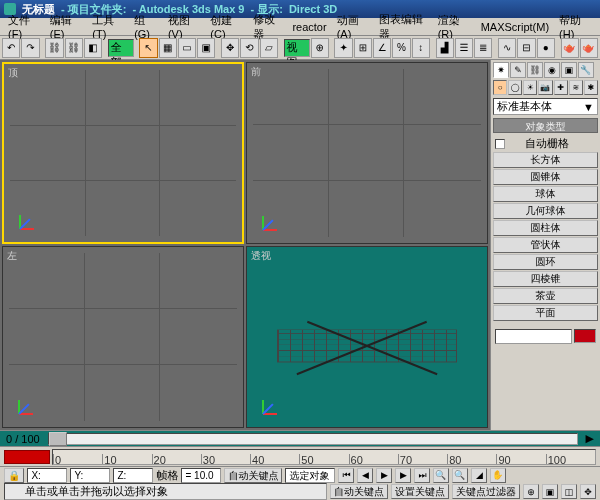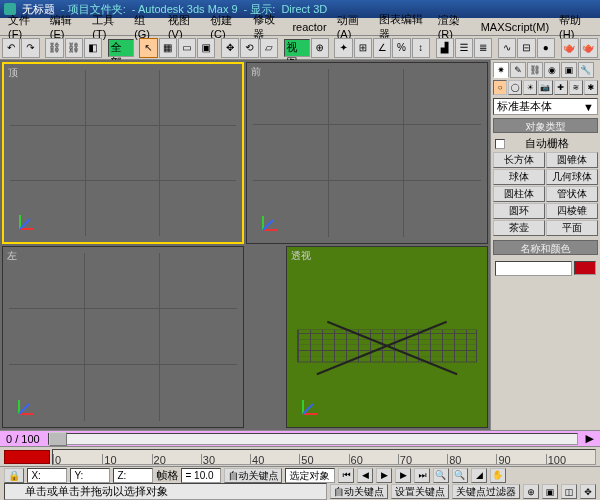--- a/index.html
+++ b/index.html
@@ -1,19 +1,19 @@
 <!DOCTYPE html>
 <html><head>
 <meta charset="utf-8">
 <style>
 * { margin: 0; padding: 0; box-sizing: border-box; font-family: "SimSun", sans-serif; font-size: 11px; }
 body { width: 600px; height: 500px; background: #c0c0c0; overflow: hidden; }
 .titlebar { height: 18px; background: linear-gradient(#2a5ca5,#1a3c7a); color: #fff; display: flex; align-items: center; padding: 0 4px; gap: 6px; }
 .titlebar .icon { width: 12px; height: 12px; background: #3a9; border-radius: 2px; }
-.titlebar .seg { white-space: nowrap; }
+.titlebar .seg { white-space: nowrap; font-weight: bold; }
 .titlebar .cyan { color: #7fe0e0; }
 .menubar { height: 18px; background: #d4d0c8; display: flex; align-items: center; padding: 0 4px; gap: 2px; border-bottom: 1px solid #888; }
 .menubar .mi { padding: 1px 4px; cursor: pointer; }
 .toolbar { height: 24px; background: #d4d0c8; display: flex; align-items: center; padding: 0 2px; gap: 1px; border-bottom: 1px solid #888; }
 .tbtn { width: 20px; height: 20px; border: 1px solid #999; background: #ddd; display: flex; align-items: center; justify-content: center; font-size: 10px; cursor: pointer; }
 .tbtn.on { background: #fc9; border-color: #b60; }
 .tsep { width: 4px; }
 .tcombo { height: 18px; border: 1px inset #999; background: #22c55e; padding: 0 2px; display: flex; align-items: flex-end; flex-direction: column; }
 .tcombo .dd { margin-left: 4px; font-size: 8px; }
 .workspace { display: flex; height: 370px; }
@@ -22,41 +22,41 @@
 .vp.active { border: 2px solid #ffd800; }
 .vp .label { position: absolute; top: 2px; left: 4px; color: #ccc; font-size: 10px; z-index: 2; }
 .vp .grid { position: absolute; inset: 6px; }
 .vp .grid::before, .vp .grid::after { content: ""; position: absolute; background: #555; }
 .vp .gl { position: absolute; background: #555; }
 .vp .axis { position: absolute; left: 16px; bottom: 12px; width: 24px; height: 24px; }
 .vp .axis .ax { position: absolute; width: 14px; height: 2px; left: 0; bottom: 0; transform-origin: left center; }
 .vp .axis .x { background: #e33; }
 .vp .axis .y { background: #3c3; transform: rotate(-90deg); }
 .vp .axis .z { background: #36f; transform: rotate(-45deg); }
-.persp { background: #4d7c0f; margin-left: 40px; }
+.persp { background: #0f766e; }
 .persp .pgrid { position: absolute; left: 50%; top: 55%; width: 180px; height: 70px; transform: translate(-50%,-50%) rotateX(62deg); border: 1px solid #444; background: repeating-linear-gradient(0deg,#444 0 1px,transparent 1px 12px), repeating-linear-gradient(90deg,#444 0 1px,transparent 1px 12px); }
 .persp .cross { position: absolute; left: 50%; top: 55%; width: 140px; height: 60px; transform: translate(-50%,-50%); }
 .persp .cross::before, .persp .cross::after { content: ""; position: absolute; inset: 0; border-top: 2px solid #222; top: 50%; }
 .persp .cross::before { transform: rotate(22deg); }
 .persp .cross::after { transform: rotate(-22deg); }
 .cmdpanel { width: 110px; background: #d4d0c8; border-left: 1px solid #888; padding: 2px; overflow: hidden; }
 .cptabs { display: flex; gap: 1px; margin-bottom: 2px; }
 .cptab { width: 16px; height: 16px; border: 1px solid #999; background: #ddd; font-size: 9px; display: flex; align-items: center; justify-content: center; cursor: pointer; }
 .cptab.on { background: #fff; border-bottom-color: #fff; }
 .subtabs { display: flex; gap: 1px; margin-bottom: 3px; }
 .subtab { width: 15px; height: 15px; border: 1px outset #bbb; background: #ddd; font-size: 8px; display: flex; align-items: center; justify-content: center; }
 .subtab.on { border-style: inset; background: #fc9; }
 .pcombo { height: 17px; border: 1px inset #999; background: #fff; margin-bottom: 3px; display: flex; align-items: center; padding: 0 3px; }
 .rollhead { height: 15px; background: #888; color: #eee; text-align: center; line-height: 15px; border: 1px solid #666; margin-bottom: 2px; font-size: 10px; }
 .autogrid { display: flex; align-items: center; padding: 1px 2px; gap: 20px; }
 .autogrid .cb { width: 10px; height: 10px; border: 1px inset #999; background: #fff; }
-.obgrid { display: grid; grid-template-columns: 1fr 1fr; gap: 1px; margin-bottom: 4px; }
+.obgrid { display: grid; grid-template-columns: 1fr; gap: 1px; margin-bottom: 4px; }
 .obtn { height: 16px; border: 1px outset #bbb; background: #ddd; text-align: center; line-height: 14px; font-size: 10px; cursor: pointer; }
 .swatch { width: 22px; height: 14px; background: #c00; border: 1px inset #999; margin: 2px auto; }
-.tslider { height: 16px; background: #f0abfc; border-top: 1px solid #888; display: flex; align-items: center; padding: 0 6px; gap: 8px; }
+.tslider { height: 16px; background: #0f766e; border-top: 1px solid #888; display: flex; align-items: center; padding: 0 6px; gap: 8px; }
 .tslider .track { flex: 1; height: 12px; border: 1px inset #999; background: #eee; position: relative; }
 .tslider .thumb { position: absolute; left: 0; top: -2px; width: 18px; height: 14px; background: #bbb; border: 1px outset #ccc; }
 .timerow { height: 20px; background: #d4d0c8; display: flex; align-items: center; border-top: 1px solid #888; padding: 0 4px; gap: 2px; }
 .timerow .tbar { width: 46px; height: 14px; background: #c00; border: 1px solid #800; }
 .ruler { flex: 1; height: 16px; border: 1px inset #999; background: #e4e0d8; display: flex; align-items: flex-end; font-size: 8px; color: #333; position: relative; }
 .ruler .tick { flex: 1; border-left: 1px solid #888; height: 10px; text-align: left; padding-left: 1px; }
 .statusbar { height: 34px; background: #d4d0c8; border-top: 1px solid #888; display: flex; flex-direction: column; }
 .sr { flex: 1; display: flex; align-items: center; padding: 0 4px; gap: 3px; }
 .sb { height: 15px; border: 1px outset #bbb; background: #ddd; padding: 0 3px; line-height: 13px; font-size: 10px; cursor: pointer; }
 .sfield { height: 15px; border: 1px inset #999; background: #fff; padding: 0 3px; line-height: 13px; font-size: 10px; }
@@ -225,21 +225,20 @@
       <div class="obtn">圆锥体</div>
       <div class="obtn">球体</div>
       <div class="obtn">几何球体</div>
       <div class="obtn">圆柱体</div>
       <div class="obtn">管状体</div>
       <div class="obtn">圆环</div>
       <div class="obtn">四棱锥</div>
       <div class="obtn">茶壶</div>
       <div class="obtn">平面</div>
     </div>
-    <div class="rollhead">名称和颜色</div>
     <div style="display:flex;align-items:center;gap:2px;padding:2px">
       <div class="sfield" style="flex:1"></div>
       <div class="swatch" style="background:#c00010"></div>
     </div>
   </div>
 </div>
 
 <div class="tslider">
   <span>0 / 100</span>
   <div class="track">

